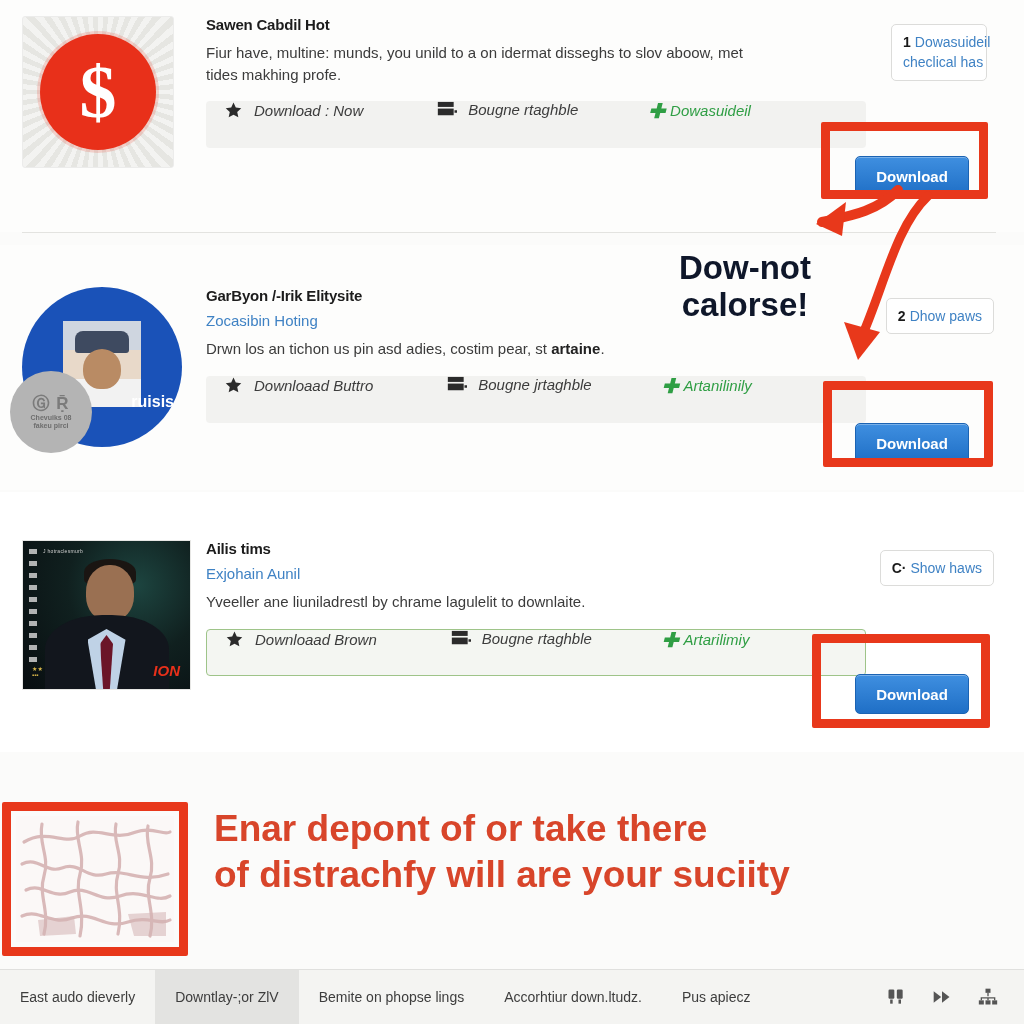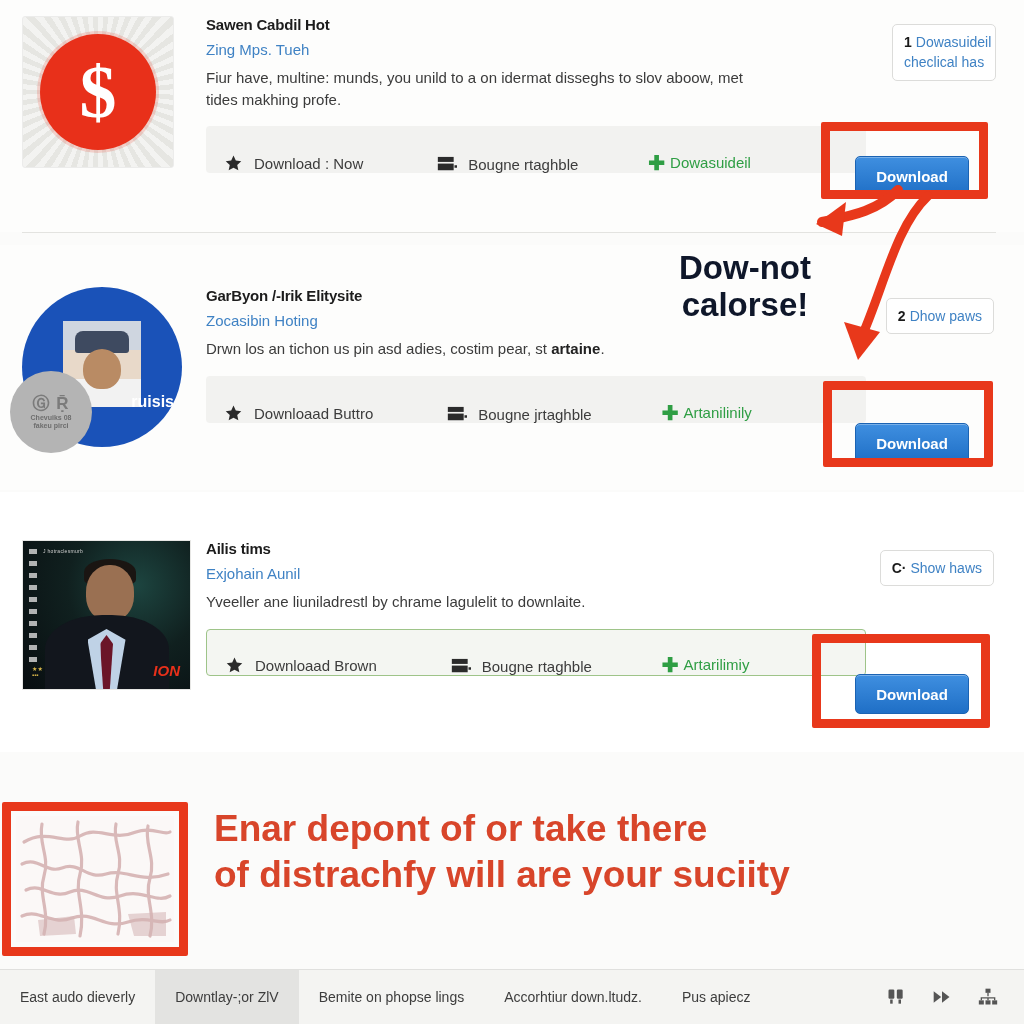--- a/index.html
+++ b/index.html
@@ -190,24 +190,25 @@
     max-width: 540px;
   }
   .card-desc b { font-weight: bold; color: #222; }
 
   
   .action-bar {
     margin-top: 16px;
     height: 47px;
     background: #f2f2f0;
     border-radius: 4px;
-    display: flex; align-items: flex-end;
+    display: flex; align-items: flex-start;
     padding: 0 18px;
     position: relative;
     max-width: 660px;
+    font-style: italic;
   }
   .action-bar.green {
     background: #f4f6f2;
     border: 1px solid #9ec489;
   }
   .act {
     display: flex; align-items: center;
     font-size: 15px; color: #3c3c3c;
   }
   .act .ico { margin-right: 11px; display: inline-flex; }
@@ -296,21 +297,20 @@
       <div class="thumb-col">
         <div class="thumb thumb-dollar">
           <div class="dollar-circle">
             <span>$</span>
           </div>
         </div>
       </div>
 
       <div class="body-col">
         <div class="card-title">Sawen Cabdil Hot</div>
-        <div class="card-sub">Zing Mps. Tueh</div>
         <div class="card-desc">Fiur have, multine: munds, you unild to a on idermat disseghs to slov aboow, met tides makhing profe.</div>
 
         <div class="action-bar">
           <div class="act act-1">
             <span class="ico">
               <svg width="19" height="19" viewBox="0 0 24 24">
                   <path fill="#2b2b2b" d="M12 2l2.9 6.3 6.9.8-5.1 4.7 1.4 6.8L12 17.3 5.9 20.6l1.4-6.8L2.2 9.1l6.9-.8z"></path>
                 </svg>
             </span>
             <span>Download : Now</span>
@@ -326,21 +326,21 @@
             <span>Bougne rtaghble</span>
           </div>
           <div class="act act-3">
             <span class="plus">✚</span>
             <span>Dowasuideil</span>
           </div>
         </div>
       </div>
     </div>
 
-    <div class="side-badge" style="right:28px; top:24px; width:104px;">
+    <div class="side-badge" style="right:37px; top:24px; width:96px;">
       <span class="num">1</span><span>Dowasuideil</span><br>
       <span>checlical has</span>
     </div>
 
     <div class="dl-btn" style="right:55px; top:140px;">
       <span>Download</span>
     </div>
 
     <div class="divider" style="top:232px;"></div>
   </div>

